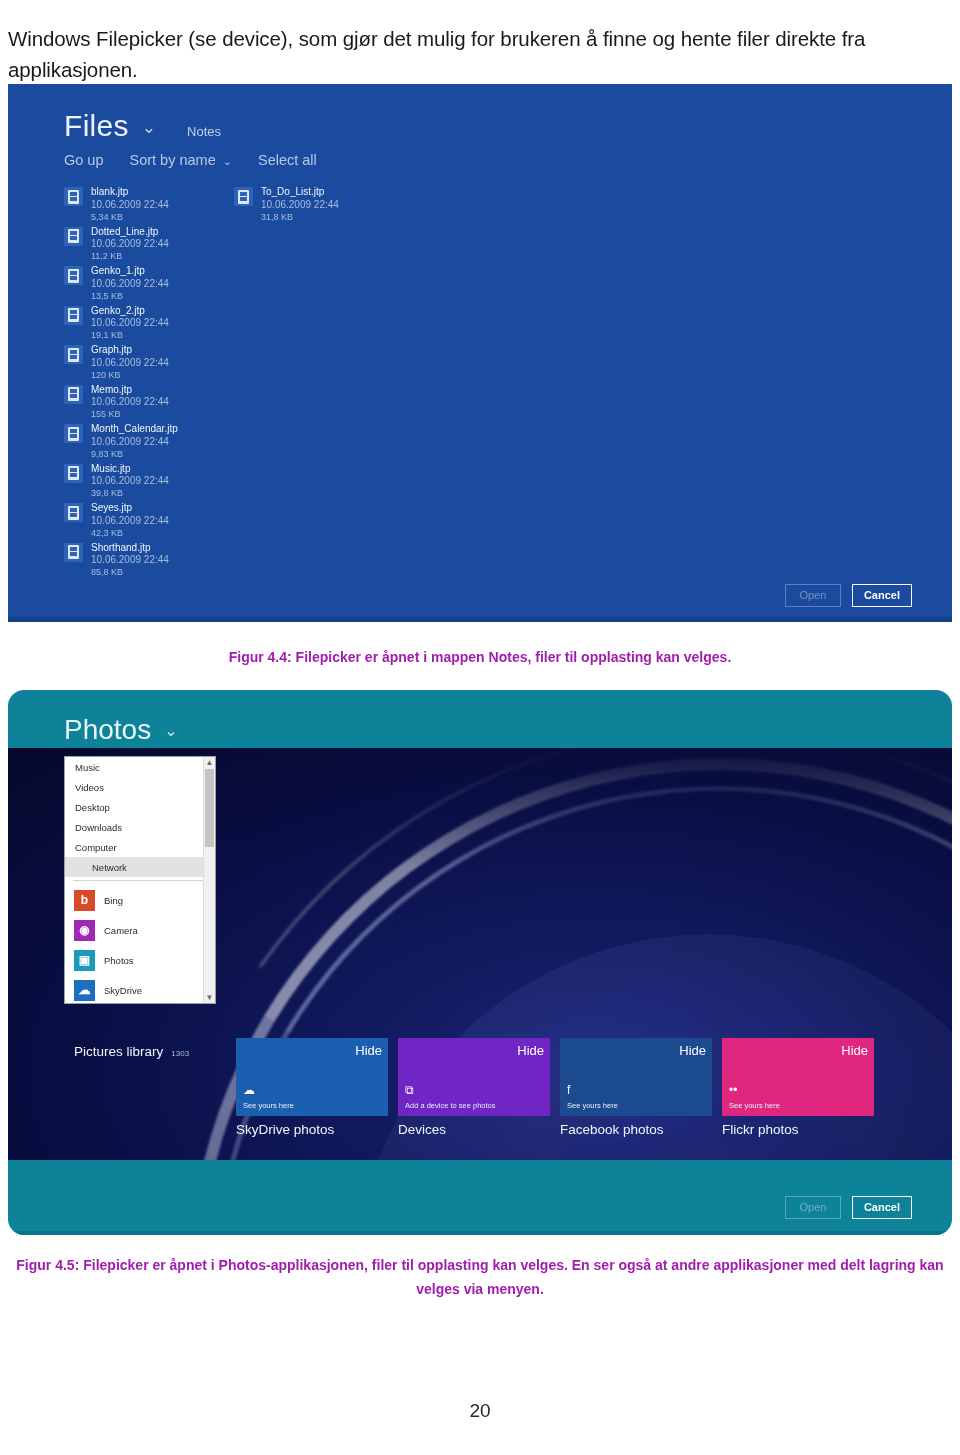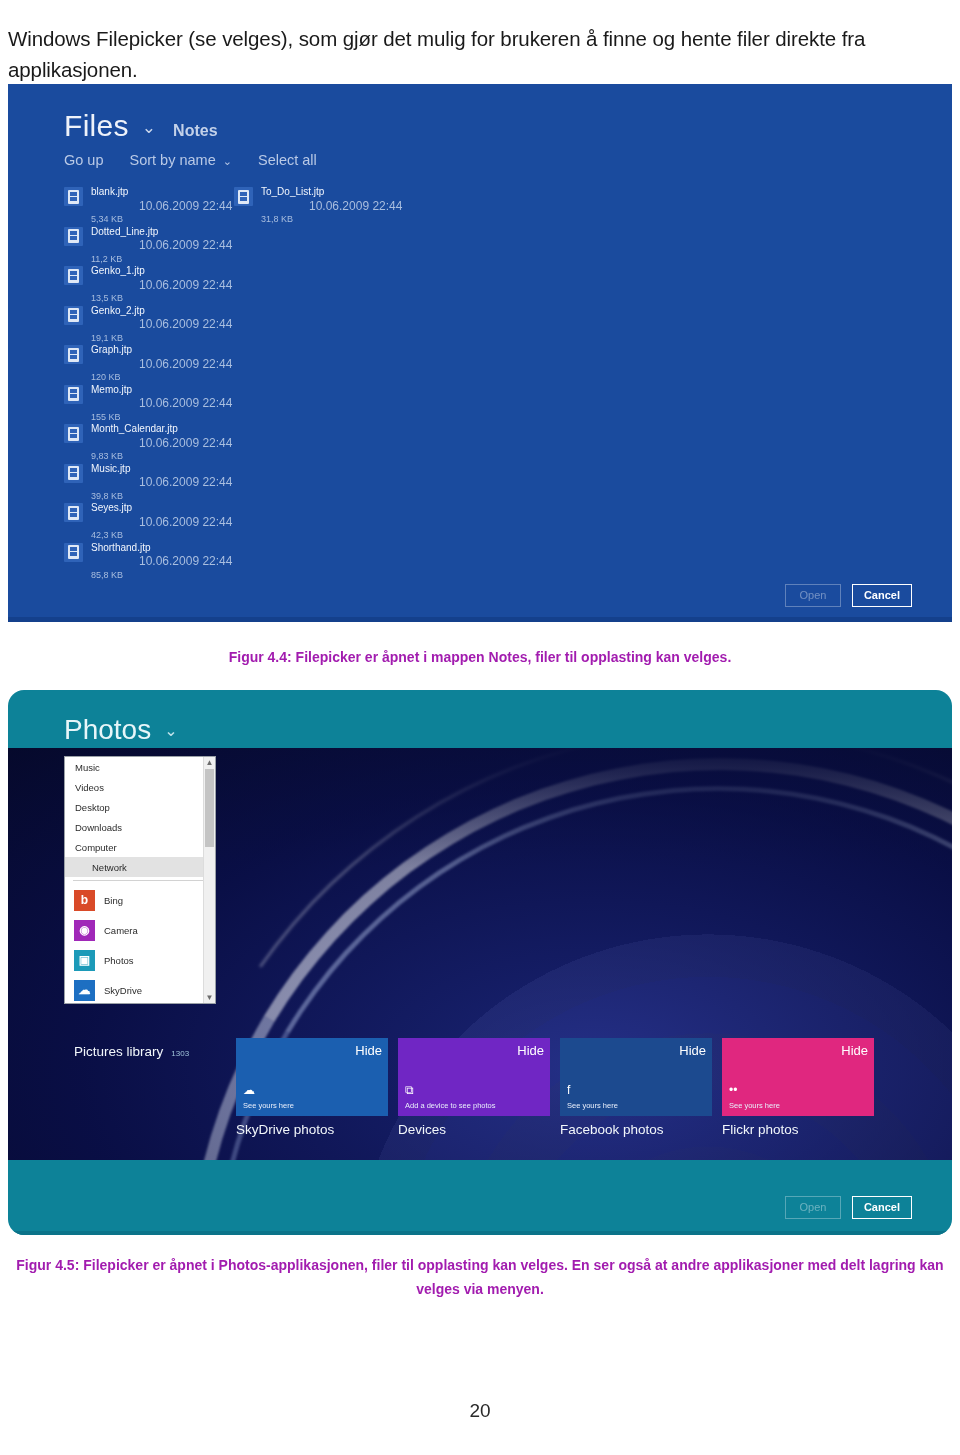--- a/index.html
+++ b/index.html
@@ -52,24 +52,24 @@
   }
   .fp-title-chev {
     margin-left: 13px;
     color: #c9d6ec;
     font-size: 17px;
     line-height: 1;
     position: relative;
     top: -3px;
   }
   .fp-folder {
-    margin-left: 17px;
-    font-size: 16px;
+    margin-left: 31px;
+    font-size: 13px;
     color: #c3d1e9;
-    font-weight: 700;
+    font-weight: 400;
   }
 
   .fp-cmds {
     position: absolute;
     left: 56px;
     top: 68px;
     display: flex;
     align-items: center;
     gap: 26px;
     font-size: 14.5px;
@@ -119,21 +119,21 @@
   .fp-icon::after {
     content: "";
     position: absolute;
     left: 6px; top: 4.5px;
     width: 7px; height: 4px;
     background: #2f63b8;
     box-shadow: 0 5px 0 0 #2f63b8;
   }
   .fp-meta { display: flex; flex-direction: column; line-height: 1.28; }
   .fp-name { font-size: 10px; color: #f2f6fd; }
-  .fp-date { font-size: 12px; color: #a9bedf; margin-left: 48px; }
+  .fp-date { font-size: 10px; color: #a9bedf; }
   .fp-size { font-size: 9px; color: #a9bedf; }
 
   
   .fp-buttons {
     position: absolute;
     right: 40px;
     display: flex;
     gap: 11px;
   }
   .fp-btn {
@@ -440,21 +440,21 @@
     left: 0; right: 0;
     top: 1400px;
     text-align: center;
     font-size: 19px;
     color: #2a2a2a;
   }
 </style>
 </head>
 <body>
 
-<p class="doc-para">Windows Filepicker (se velges), som gjør det mulig for brukeren å finne og hente filer direkte fra applikasjonen.</p>
+<p class="doc-para">Windows Filepicker (se device), som gjør det mulig for brukeren å finne og hente filer direkte fra applikasjonen.</p>
 
 <div class="fig1">
 
   <div class="fp-title-row">
     <span class="fp-title">Files</span>
     <span class="fp-title-chev">⌄</span>
     <span class="fp-folder">Notes</span>
   </div>
 
   <div class="fp-cmds">

